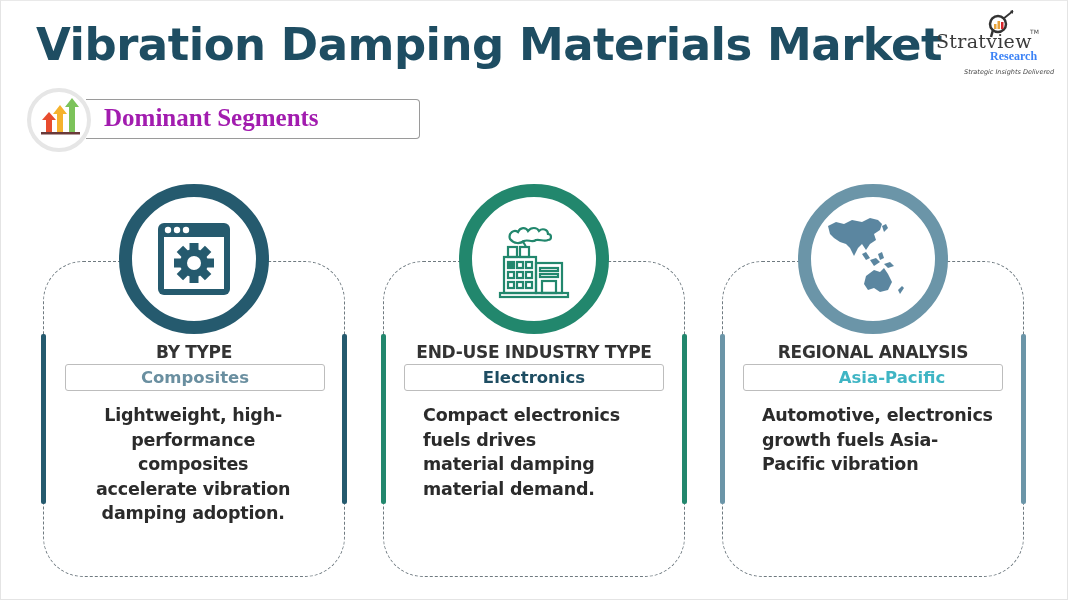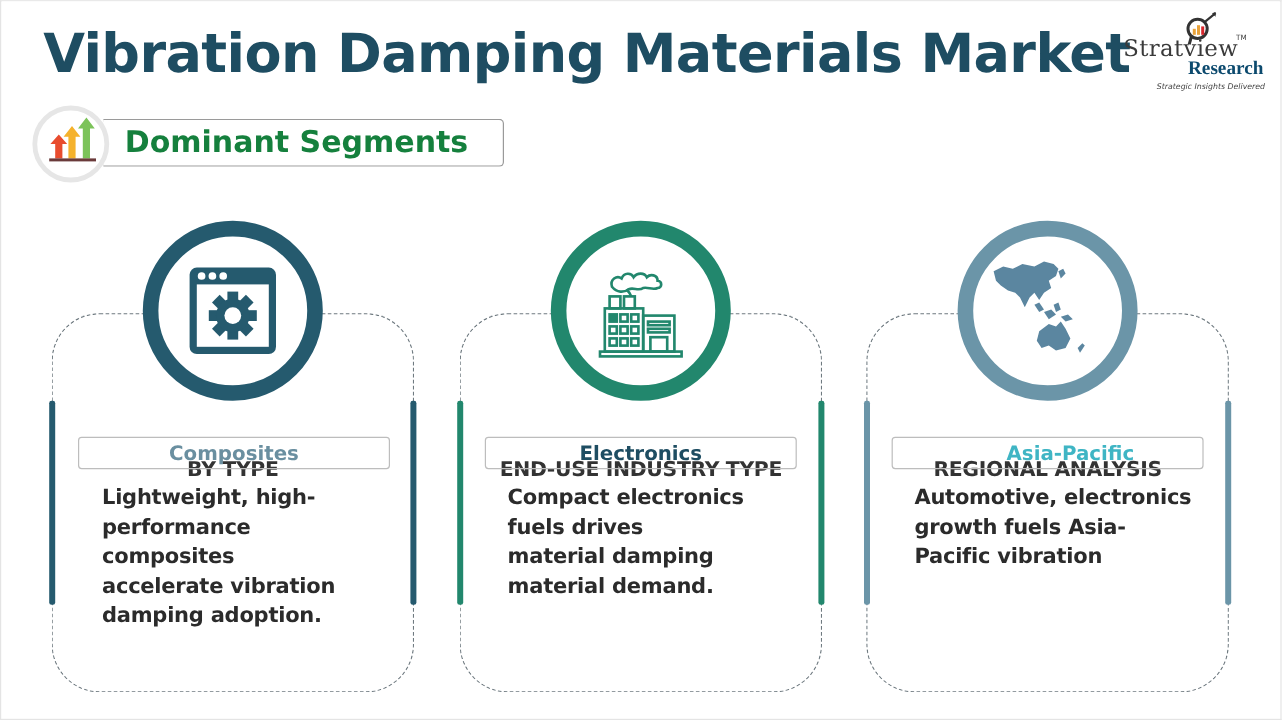--- a/index.html
+++ b/index.html
@@ -6,36 +6,36 @@
   html, body { width: 1070px; height: 602px; background: #ffffff; overflow: hidden; }
   body { font-family: "DejaVu Sans", sans-serif; position: relative; }
 
   .frame { position: absolute; left: 0; top: 0; width: 1068px; height: 600px; border: 1px solid #e4e4e4; border-top-color: #e9e9e9; }
 
   .title { position: absolute; left: 36px; top: 18px; font-size: 45px; font-weight: bold; color: #1e4d62; letter-spacing: -0.5px; white-space: nowrap; }
 
   .logo { position: absolute; left: 936px; top: 10px; width: 126px; height: 70px; }
   .logo .strat { position: absolute; left: 0; top: 20px; font-family: "DejaVu Serif", serif; font-size: 19px; color: #3a3a3a; letter-spacing: 0.3px; }
   .logo .tm { position: absolute; left: 94px; top: 18px; font-size: 6px; color: #444; }
-  .logo .research { position: absolute; left: 54px; top: 39px; font-family: "Liberation Serif", serif; font-weight: bold; font-size: 16px; color: #0c4a6e; }
+  .logo .research { position: absolute; left: 54px; top: 39px; font-family: "Liberation Serif", serif; font-weight: bold; font-size: 12px; color: #3b82f6; }
   .logo .tagline { position: absolute; left: 28px; top: 58px; font-size: 6.5px; font-style: italic; color: #444; white-space: nowrap; }
   .logo svg { position: absolute; }
 
   .seg-badge { position: absolute; left: 27px; top: 88px; width: 64px; height: 64px; border-radius: 50%; background: #fff; border: 4px solid #e6e6e6; z-index: 2; }
   .seg-label-box { position: absolute; left: 86px; top: 99px; width: 334px; height: 40px; border: 1px solid #9a9a9a; border-left: none; border-radius: 0 4px 4px 0; }
-  .seg-label { position: absolute; left: 104px; top: 104px; font-size: 25px; font-weight: bold; color: #15803d; white-space: nowrap; }
+  .seg-label { position: absolute; left: 104px; top: 104px; font-size: 25px; font-weight: bold; color: #a21caf; white-space: nowrap; font-family: Liberation Serif, serif; }
 
   .card { position: absolute; top: 261px; width: 302px; height: 316px; border: 1.5px dashed #6f7a80; border-radius: 40px; }
   .card .bar { position: absolute; top: 72px; width: 5px; height: 170px; border-radius: 2px; }
   .card .bar.l { left: -3px; }
   .card .bar.r { right: -3px; }
   .ring { position: absolute; top: 184px; width: 150px; height: 150px; border-radius: 50%; background: #fff; border-width: 13px; border-style: solid; z-index: 3; }
   .ring svg { position: absolute; left: 50%; top: 50%; transform: translate(-50%, -50%); }
 
-  .heading { position: absolute; top: 342px; width: 302px; text-align: center; font-size: 17px; font-weight: bold; color: #333333; white-space: nowrap; letter-spacing: -0.3px; margin-top: 40px; }
+  .heading { position: absolute; top: 342px; width: 302px; text-align: center; font-size: 17px; font-weight: bold; color: #333333; white-space: nowrap; letter-spacing: -0.3px; }
   .pill { position: absolute; top: 364px; width: 260px; height: 27px; border: 1px solid #bdbdbd; border-radius: 3px; text-align: center; font-size: 16.5px; font-weight: bold; line-height: 25px; }
   .desc { position: absolute; top: 403px; font-size: 17.5px; font-weight: bold; color: #2b2b2b; line-height: 24.5px; letter-spacing: -0.2px; }
 </style>
 </head>
 <body>
 
 <div class="frame"></div>
 
 <h1 class="title">Vibration Damping Materials Market</h1>
 
@@ -82,21 +82,21 @@
       <rect x="-4.5" y="-20" width="9" height="40" fill="#255a6e" transform="rotate(45)"></rect>
       <rect x="-4.5" y="-20" width="9" height="40" fill="#255a6e" transform="rotate(90)"></rect>
       <rect x="-4.5" y="-20" width="9" height="40" fill="#255a6e" transform="rotate(135)"></rect>
       <circle r="14" fill="#255a6e"></circle>
       <circle r="7" fill="#fff"></circle>
     </g>
   </svg>
 </div>
 <div class="heading" style="left:43px;">BY TYPE</div>
 <div class="pill" style="left:65px;color:#6a8fa0;">Composites</div>
-<div class="desc" style="left:85px;">
+<div class="desc" style="left:96px;text-align:center;">
   <div>Lightweight, high-</div>
   <div>performance</div>
   <div>composites</div>
   <div>accelerate vibration</div>
   <div>damping adoption.</div>
 </div>
 
 <div class="card" style="left:383px;">
   <div class="bar l" style="background:#22876d;"></div>
   <div class="bar r" style="background:#22876d;"></div>

